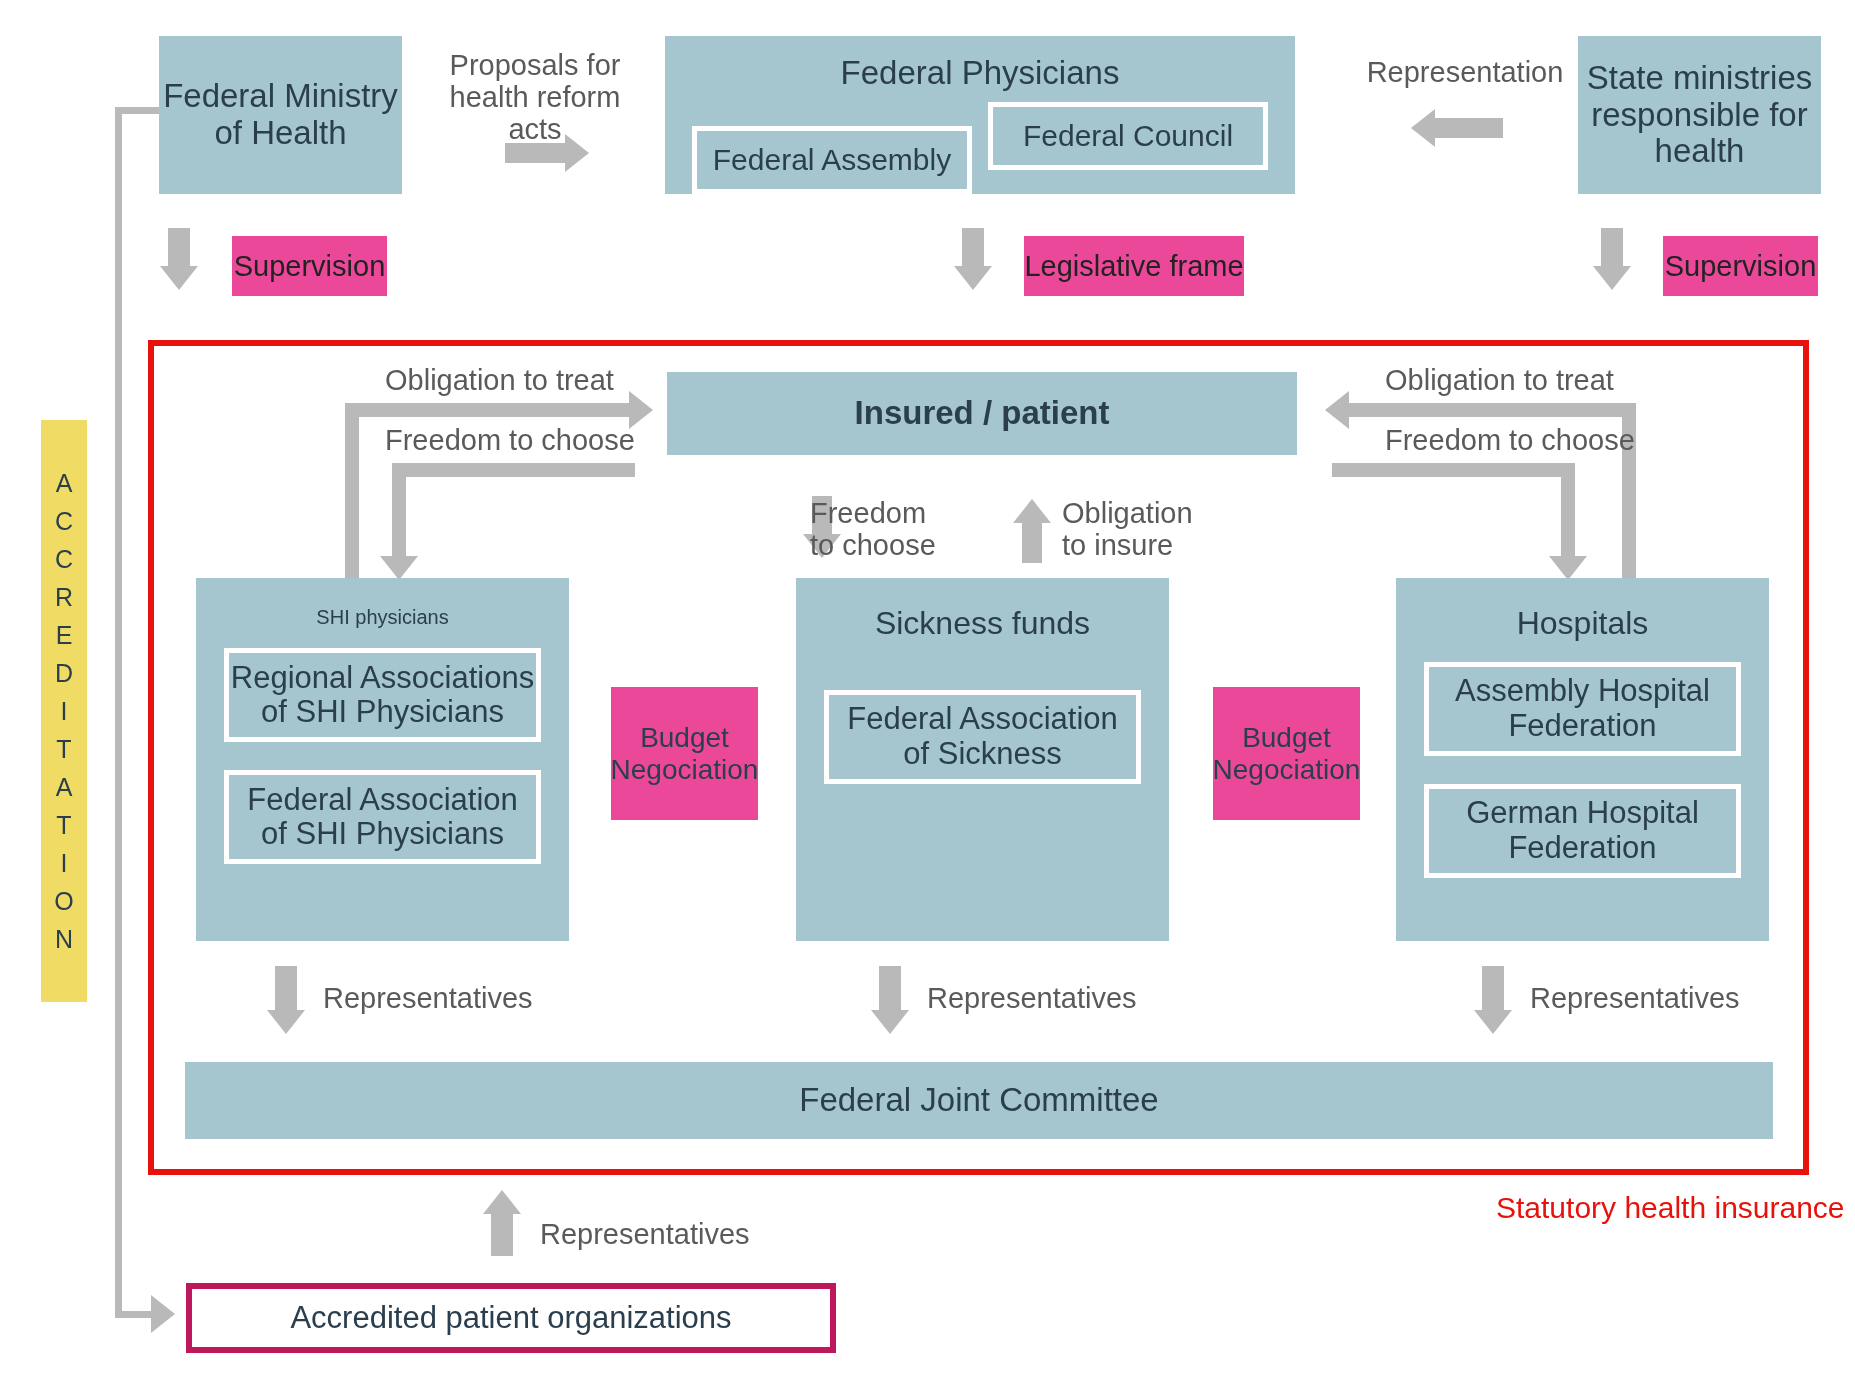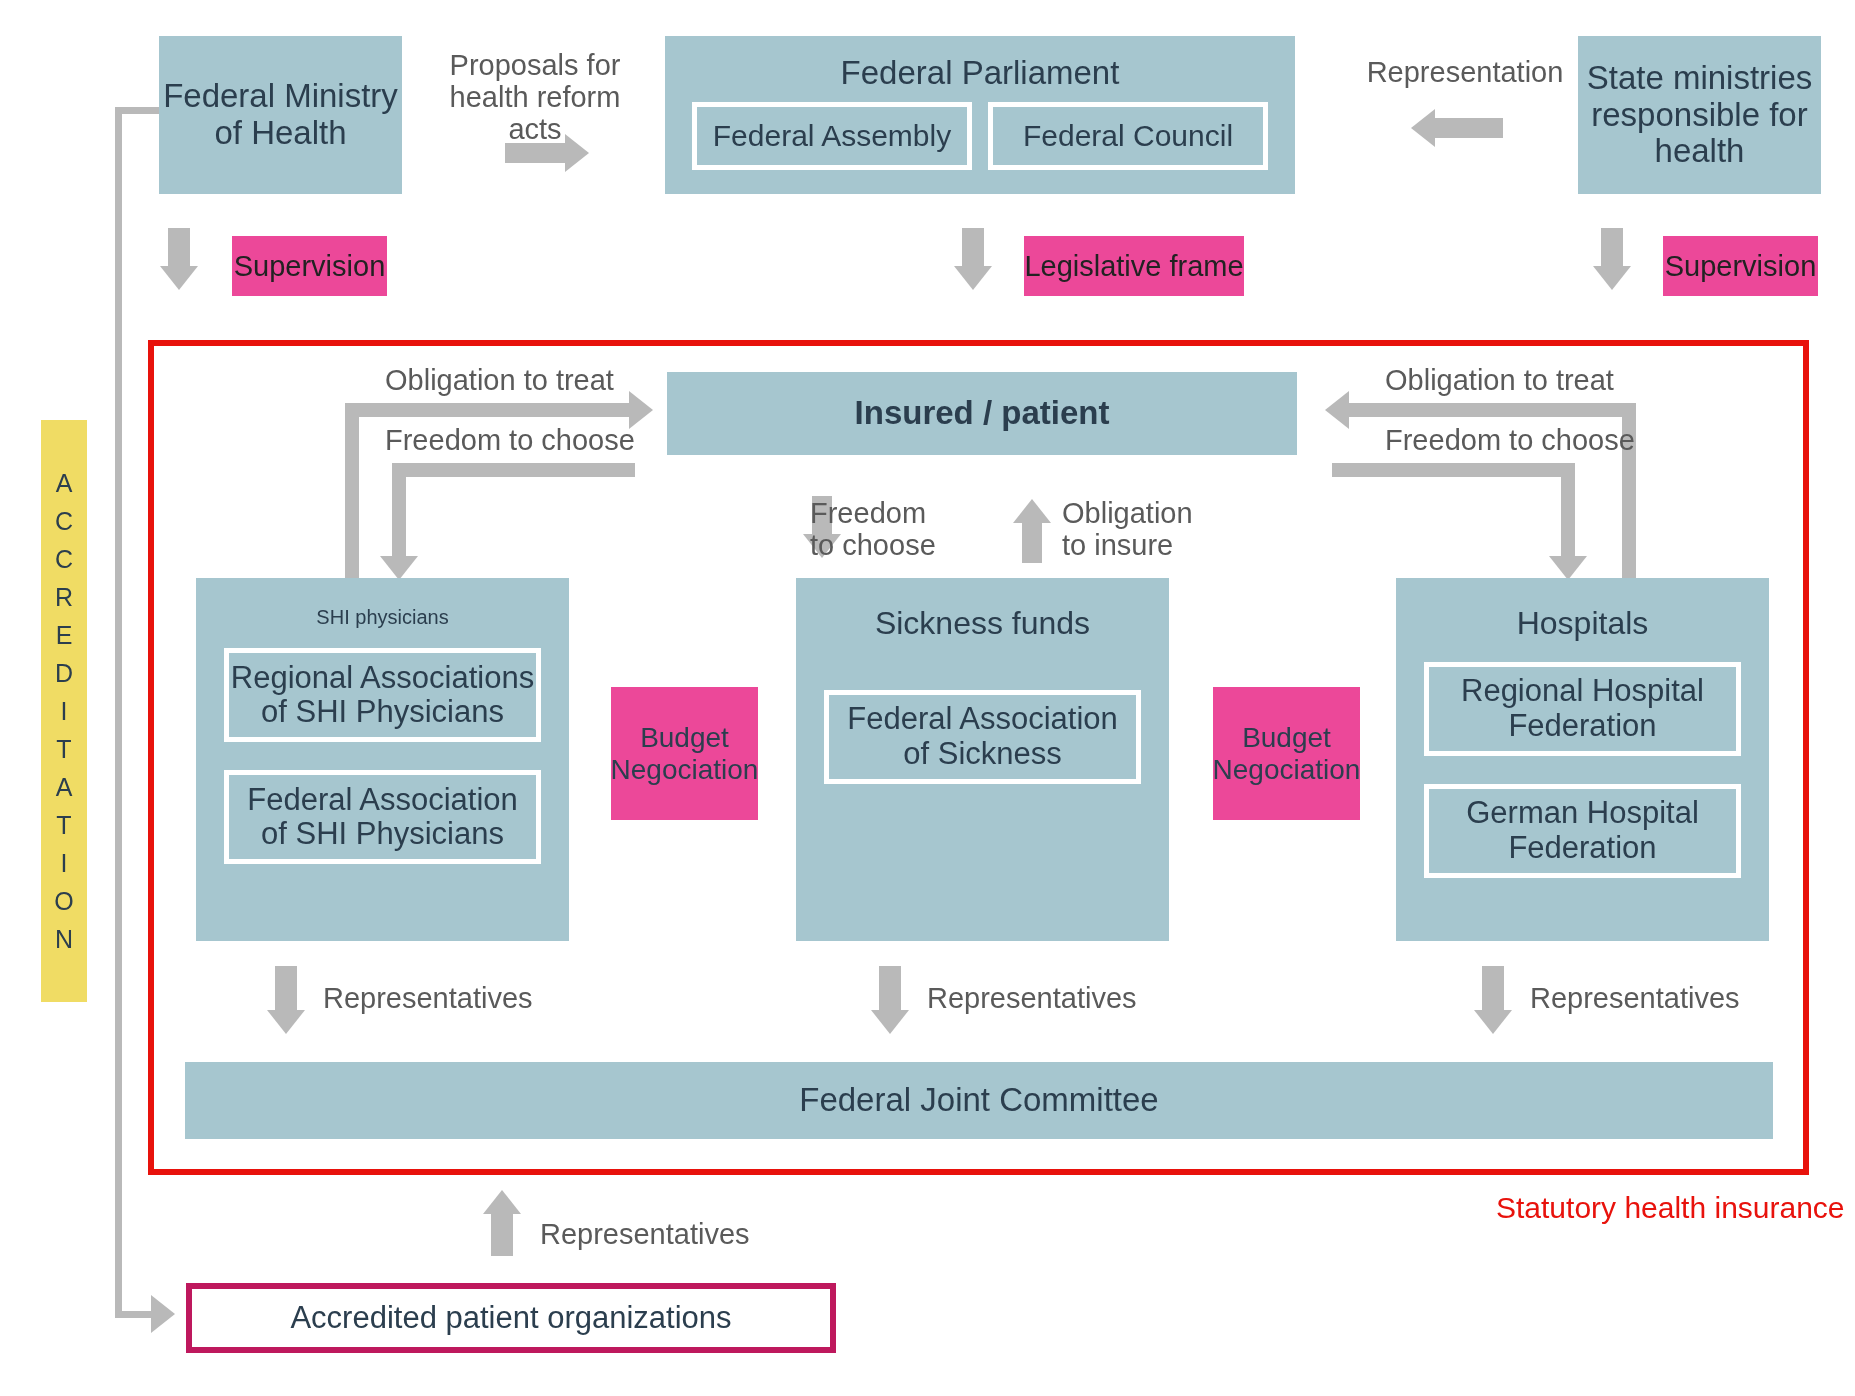--- a/index.html
+++ b/index.html
@@ -129,23 +129,23 @@
   <div class="abs bluebox" style="left:159px; top:36px; width:243px; height:158px; font-size:33px; white-space:pre-line;">Federal Ministry
 of Health</div>
 
   <div class="abs glabel" style="left:430px; top:50px; width:210px; font-size:29px;">Proposals for
 health reform acts</div>
 
   <div class="abs gbar" style="left:505px; top:143px; width:63px; height:20px;"></div>
   <div class="abs tri tri-right-sm" style="left:565px; top:134px;"></div>
 
   <div class="abs bluebox" style="left:665px; top:36px; width:630px; height:158px; display:block;">
-    <div style="text-align:center; font-size:33px; padding-top:19px; color:#2b3e4e;">Federal Parliament</div>
+    <div style="text-align:center; font-size:33px; padding-top:19px; color:#2b3e4e;">Federal Physicians</div>
     <div style="display:flex; gap:16px; justify-content:center; padding:10px 16px 0 16px;">
-      <div class="innerbox" style="width:270px; height:58px; font-size:30px;">Federal Assembly</div>
+      <div class="innerbox" style="width:270px; height:58px; font-size:30px;margin-top:24px;">Federal Assembly</div>
       <div class="innerbox" style="width:270px; height:58px; font-size:30px;">Federal Council</div>
     </div>
   </div>
 
   <div class="abs glabel" style="left:1330px; top:57px; width:270px; font-size:29px;">Representation</div>
 
   <div class="abs gbar" style="left:1435px; top:118px; width:68px; height:20px;"></div>
   <div class="abs tri tri-left-sm" style="left:1411px; top:109px;"></div>
 
   <div class="abs bluebox" style="left:1578px; top:36px; width:243px; height:158px; font-size:33px; white-space:pre-line;">State ministries
@@ -217,21 +217,21 @@
     <div style="padding:20px 28px 0 28px;">
       <div style="height:28px;"></div>
       <div class="innerbox" style="height:84px; font-size:31px; white-space:pre-line;">Federal Association
 of Sickness</div>
     </div>
   </div>
 
   <div class="abs bluebox" style="left:1396px; top:578px; width:373px; height:363px; display:block;">
     <div style="text-align:center; font-size:32px; padding-top:28px; color:#2b3e4e;">Hospitals</div>
     <div style="padding:20px 28px 0 28px;">
-      <div class="innerbox" style="height:84px; font-size:31px; white-space:pre-line;">Regional Hospital
+      <div class="innerbox" style="height:84px; font-size:31px; white-space:pre-line;">Assembly Hospital
 Federation</div>
       <div style="height:28px;"></div>
       <div class="innerbox" style="height:84px; font-size:31px; white-space:pre-line;">German Hospital
 Federation</div>
     </div>
   </div>
 
   <div class="abs yellowbox dark" style="left:611px; top:687px; width:147px; height:133px; font-size:28px; white-space:pre-line;">Budget
 Negociation</div>
   <div class="abs yellowbox dark" style="left:1213px; top:687px; width:147px; height:133px; font-size:28px; white-space:pre-line;">Budget

